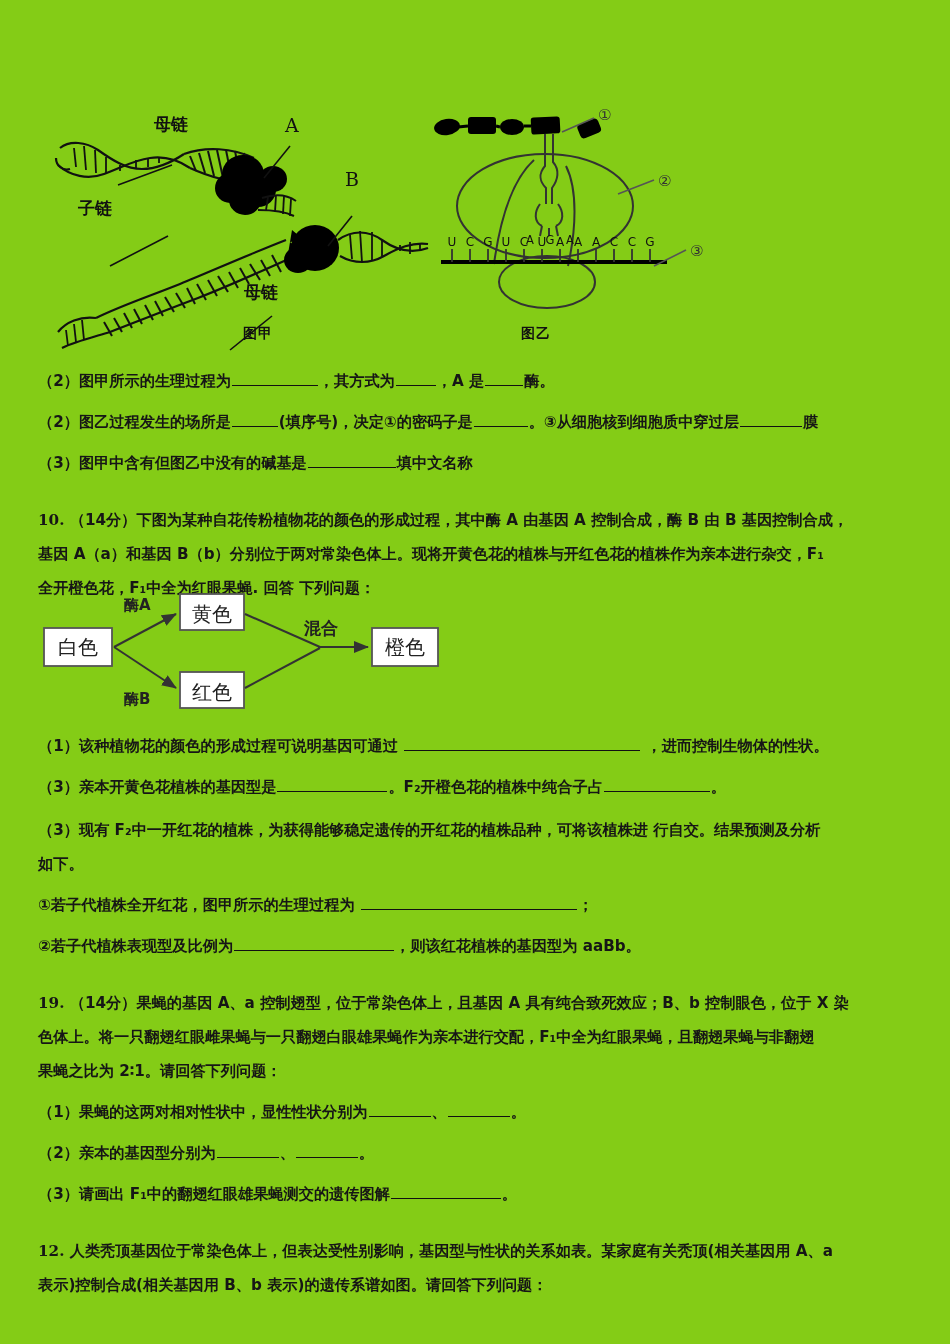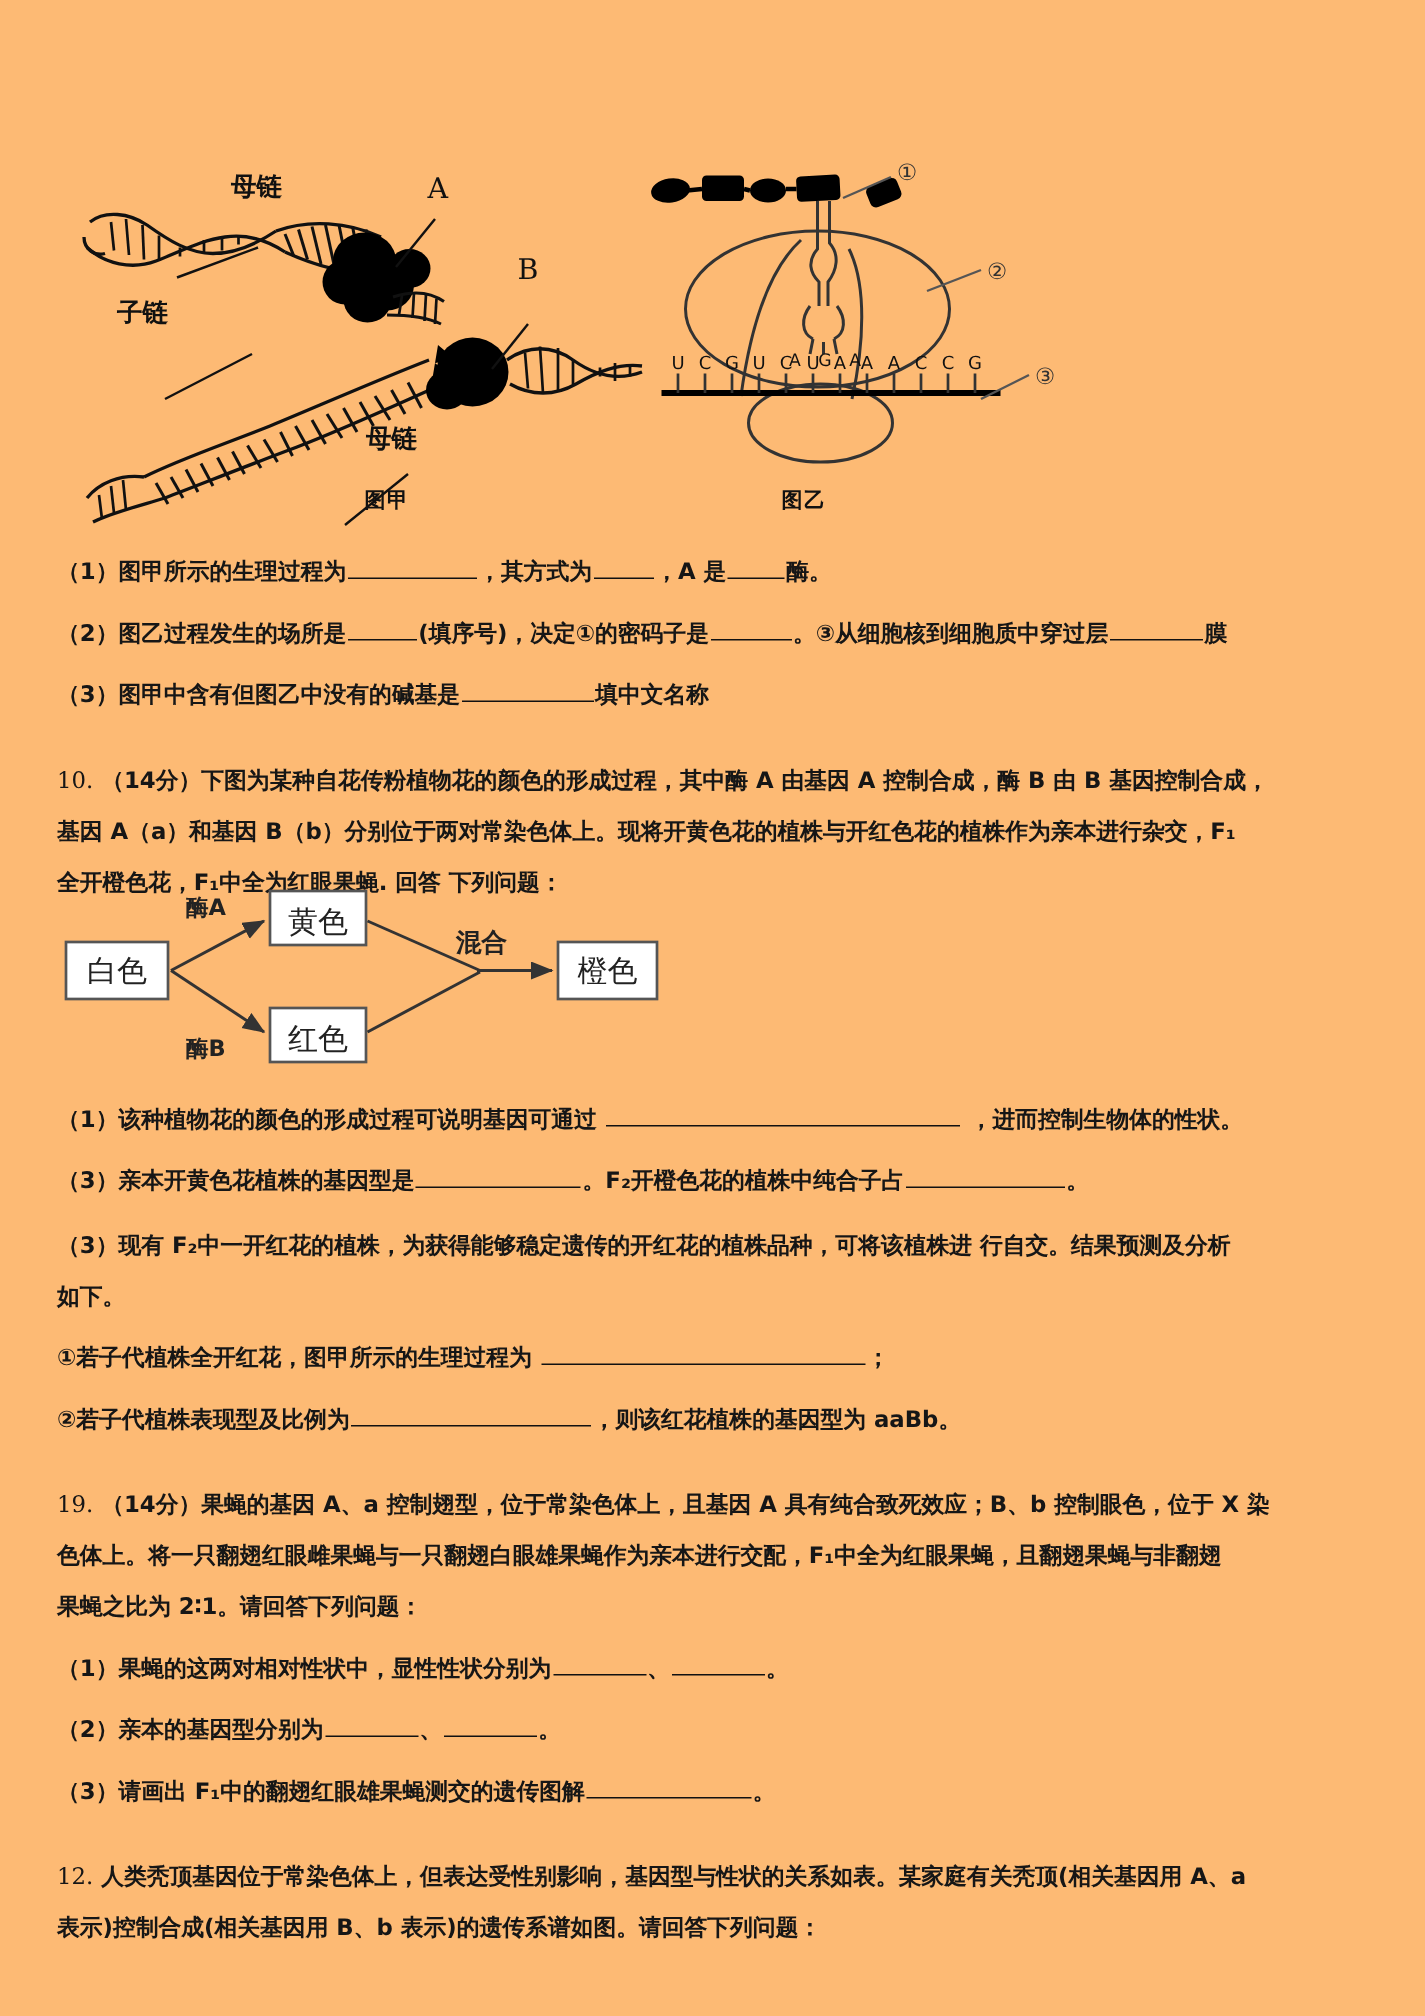--- a/index.html
+++ b/index.html
@@ -13,21 +13,21 @@
     position: relative;
     font-family: "DejaVu Sans", "Liberation Sans", sans-serif;
     color: #1a1a1a;
     overflow: hidden;
   }
   .page {
     position: absolute;
     left: 0; top: 0;
     width: 950px;
     height: 1344px;
-    background: #fdba74;
+    background: #84cc16;
   }
 
   
   .figure-area {
     position: absolute;
     left: 0;
     top: 70px;
     width: 950px;
     height: 290px;
   }
@@ -63,21 +63,21 @@
   .blank {
     display: inline-block;
     border-bottom: 1.6px solid #111;
     vertical-align: baseline;
     height: 14px;
     margin: 0 1px;
   }
 
   .qnum {
     font-family: "DejaVu Serif", "Liberation Serif", serif;
-    font-weight: 400;
+    font-weight: 700;
   }
 
   
   .flow {
     position: absolute;
     left: 38px;
     top: 592px;
     width: 420px;
     height: 120px;
   }
@@ -278,21 +278,21 @@
       </g>
     </svg>
   </div>
 
   <div class="fig-caption" id="caption-jia">图甲</div>
   <div class="fig-caption" id="caption-yi">图乙</div>
 
   <div class="content">
 
     <div class="blk para">
-      <span>（1）图甲所示的生理过程为</span><span class="blank" style="width:86px"></span><span>，其方式为</span><span class="blank" style="width:40px"></span><span>，A 是</span><span class="blank" style="width:38px"></span><span>酶。</span>
+      <span>（2）图甲所示的生理过程为</span><span class="blank" style="width:86px"></span><span>，其方式为</span><span class="blank" style="width:40px"></span><span>，A 是</span><span class="blank" style="width:38px"></span><span>酶。</span>
     </div>
 
     <div class="blk para">
       <span>（2）图乙过程发生的场所是</span><span class="blank" style="width:46px"></span><span>(填序号)，决定①的密码子是</span><span class="blank" style="width:54px"></span><span>。③从细胞核到细胞质中穿过层</span><span class="blank" style="width:62px"></span><span>膜</span>
     </div>
 
     <div class="blk para">
       <span>（3）图甲中含有但图乙中没有的碱基是</span><span class="blank" style="width:88px"></span><span>填中文名称</span>
     </div>
 

